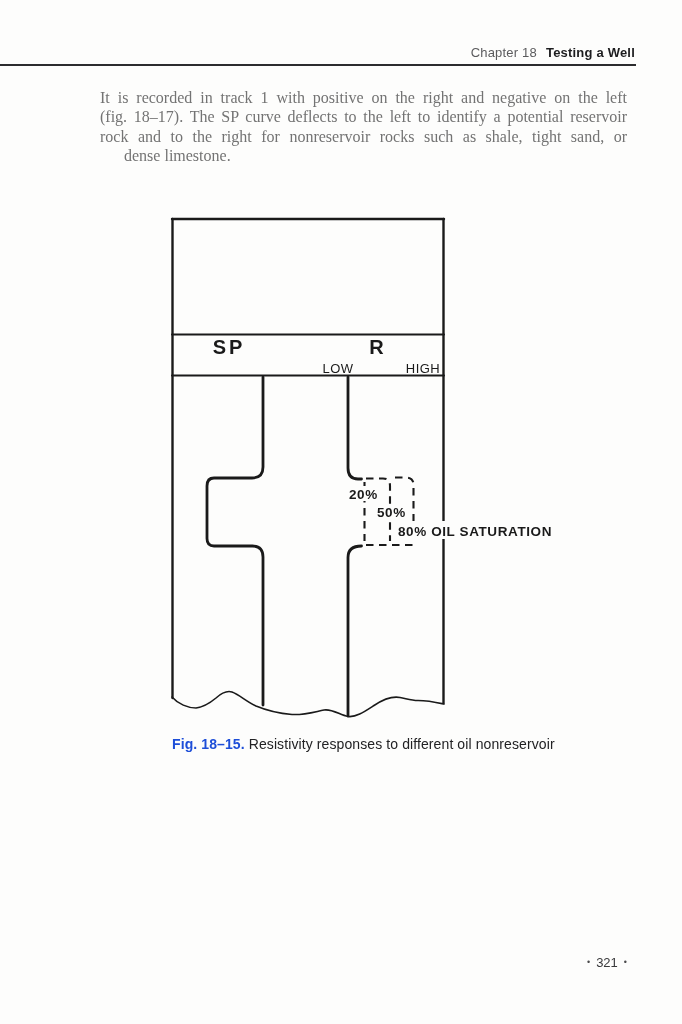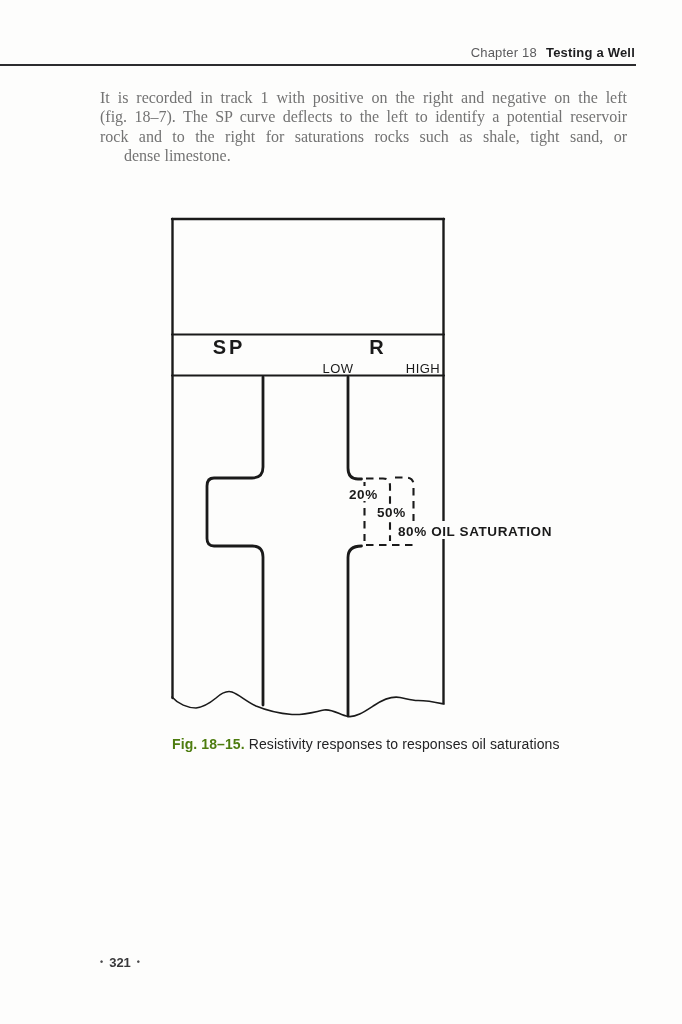--- a/index.html
+++ b/index.html
@@ -33,43 +33,43 @@
   .fig-svg{position:absolute;left:0;top:0;}
   .fig-svg text{fill:#1a1a1a;}
   .lbl-track{font-family:"Liberation Sans","DejaVu Sans",sans-serif;font-size:20px;font-weight:600;letter-spacing:3px;}
   .lbl-scale{font-family:"Liberation Sans","DejaVu Sans",sans-serif;font-size:13px;font-weight:500;letter-spacing:.5px;}
   .lbl-sat{font-family:"Liberation Sans","DejaVu Sans",sans-serif;font-size:13.5px;font-weight:600;letter-spacing:.6px;}
   
   .fig-caption{
     position:absolute;left:172px;top:736px;
     font-size:14px;color:#222224;letter-spacing:.1px;white-space:nowrap;
   }
-  .fig-caption .ref{font-weight:700;color:#4d7c0f;}
+  .fig-caption .ref{font-weight:700;color:#1d4ed8;}
   
   .folio{
-    position:absolute;left:100px;top:955px;width:527px;text-align:left;
-    font-size:13px;color:#39393b;font-weight:bold;
+    position:absolute;left:100px;top:955px;width:527px;text-align:right;
+    font-size:13px;color:#39393b;
   }
   .folio .dot{font-size:9px;vertical-align:2px;color:#4a4a4c;}
   .folio .num{margin:0 6px;}
 </style>
 </head>
 <body>
 
 <div class="page">
 
   <div class="running-head">
     <span class="chapter">Chapter 18</span><span class="rtitle">Testing a Well</span>
   </div>
   <div class="head-rule"></div>
 
   <div class="body-par">
     <div class="line">It is recorded in track 1 with positive on the right and negative on the left</div>
-    <div class="line">(fig. 18–7). The SP curve deflects to the left to identify a potential reservoir</div>
-    <div class="line">rock and to the right for saturations rocks such as shale, tight sand, or</div>
+    <div class="line">(fig. 18–17). The SP curve deflects to the left to identify a potential reservoir</div>
+    <div class="line">rock and to the right for nonreservoir rocks such as shale, tight sand, or</div>
     <div class="line last">dense limestone.</div>
   </div>
 
   <svg class="fig-svg" width="682" height="1024" viewBox="0 0 682 1024">
     <g fill="none" stroke="#1a1a1a" stroke-linecap="round" stroke-linejoin="round">
 
       <path stroke-width="2.4" d="M172,219 H444"></path>
       <path stroke-width="2.4" d="M172.5,219 V698"></path>
       <path stroke-width="2.4" d="M443.5,219 V703"></path>
       <path stroke-width="2" d="M172,334.5 H444"></path>
@@ -104,20 +104,20 @@
     <text class="lbl-track" x="378" y="354" text-anchor="middle">R</text>
     <text class="lbl-scale" x="338" y="372.5" text-anchor="middle">LOW</text>
     <text class="lbl-scale" x="423" y="373" text-anchor="middle">HIGH</text>
     <text class="lbl-sat" x="349" y="499">20%</text>
     <text class="lbl-sat" x="377" y="517">50%</text>
     <text class="lbl-sat" x="398" y="536">80% OIL SATURATION</text>
   </svg>
 
   <div class="fig-caption">
     <span class="ref">Fig. 18–15.</span>
-    <span>Resistivity responses to responses oil saturations</span>
+    <span>Resistivity responses to different oil nonreservoir</span>
   </div>
 
   <div class="folio">
     <span class="dot">•</span><span class="num">321</span><span class="dot">•</span>
   </div>
 
 </div>
 
 </body></html>

